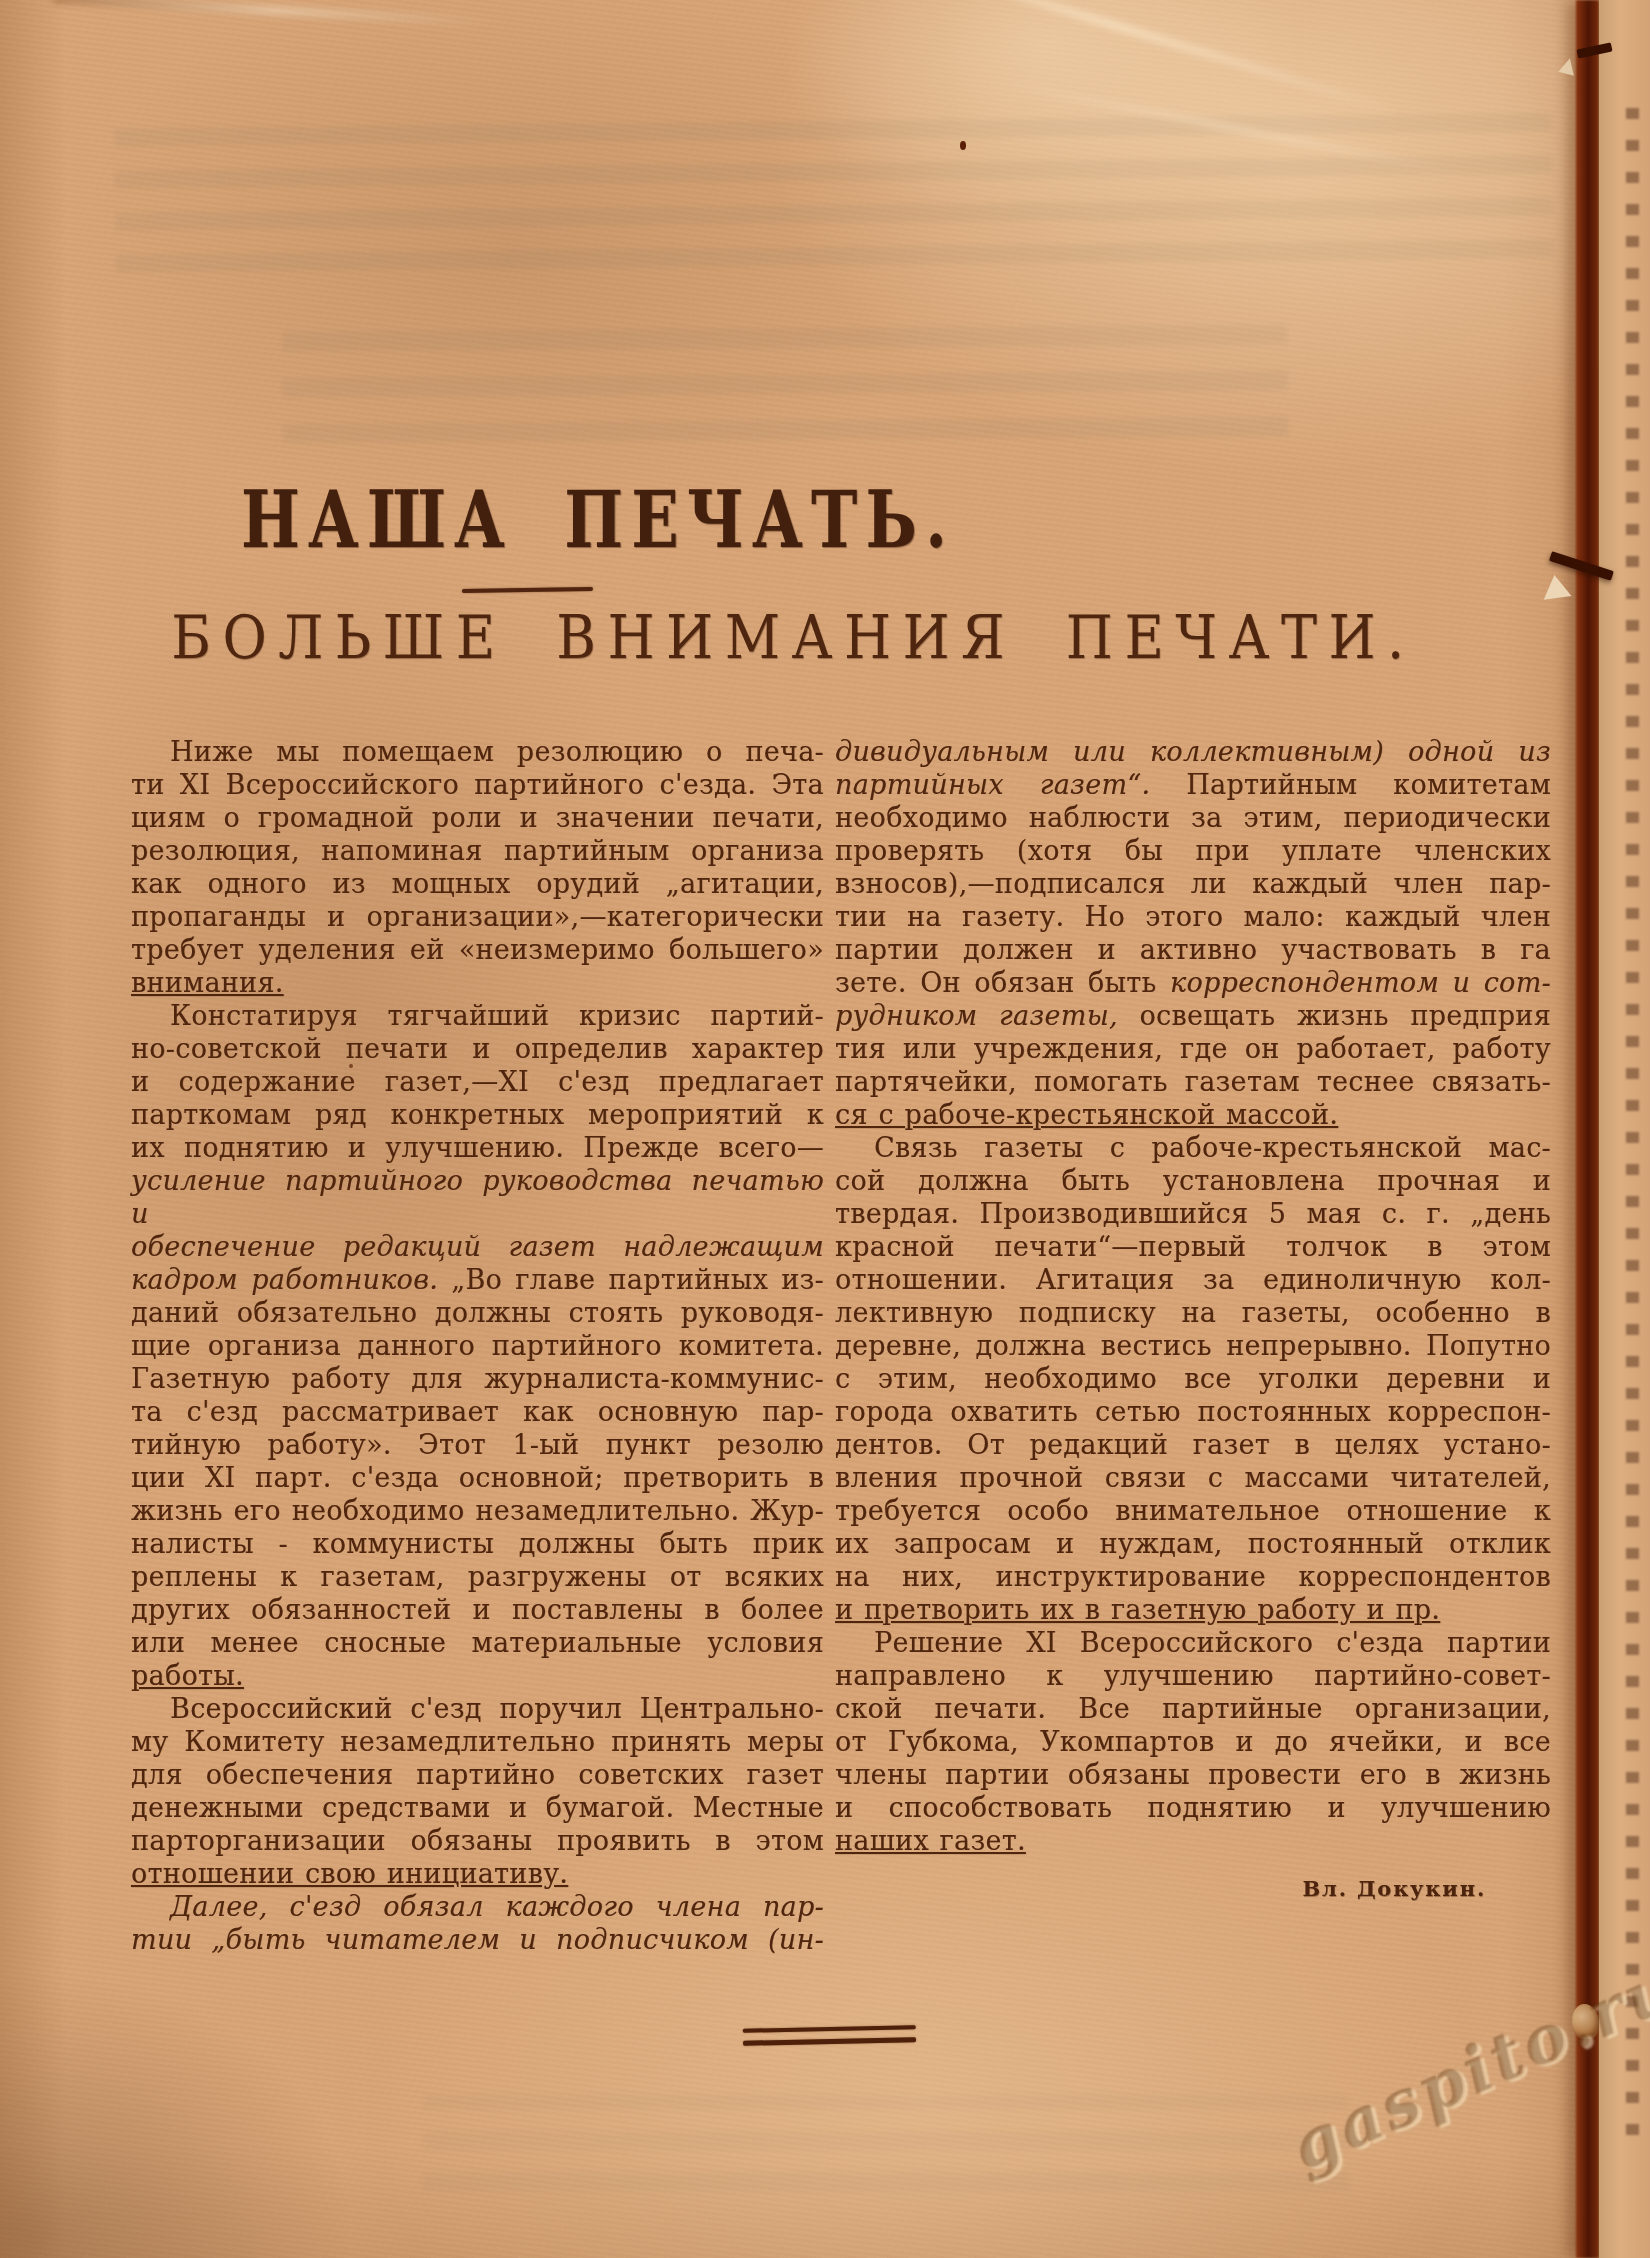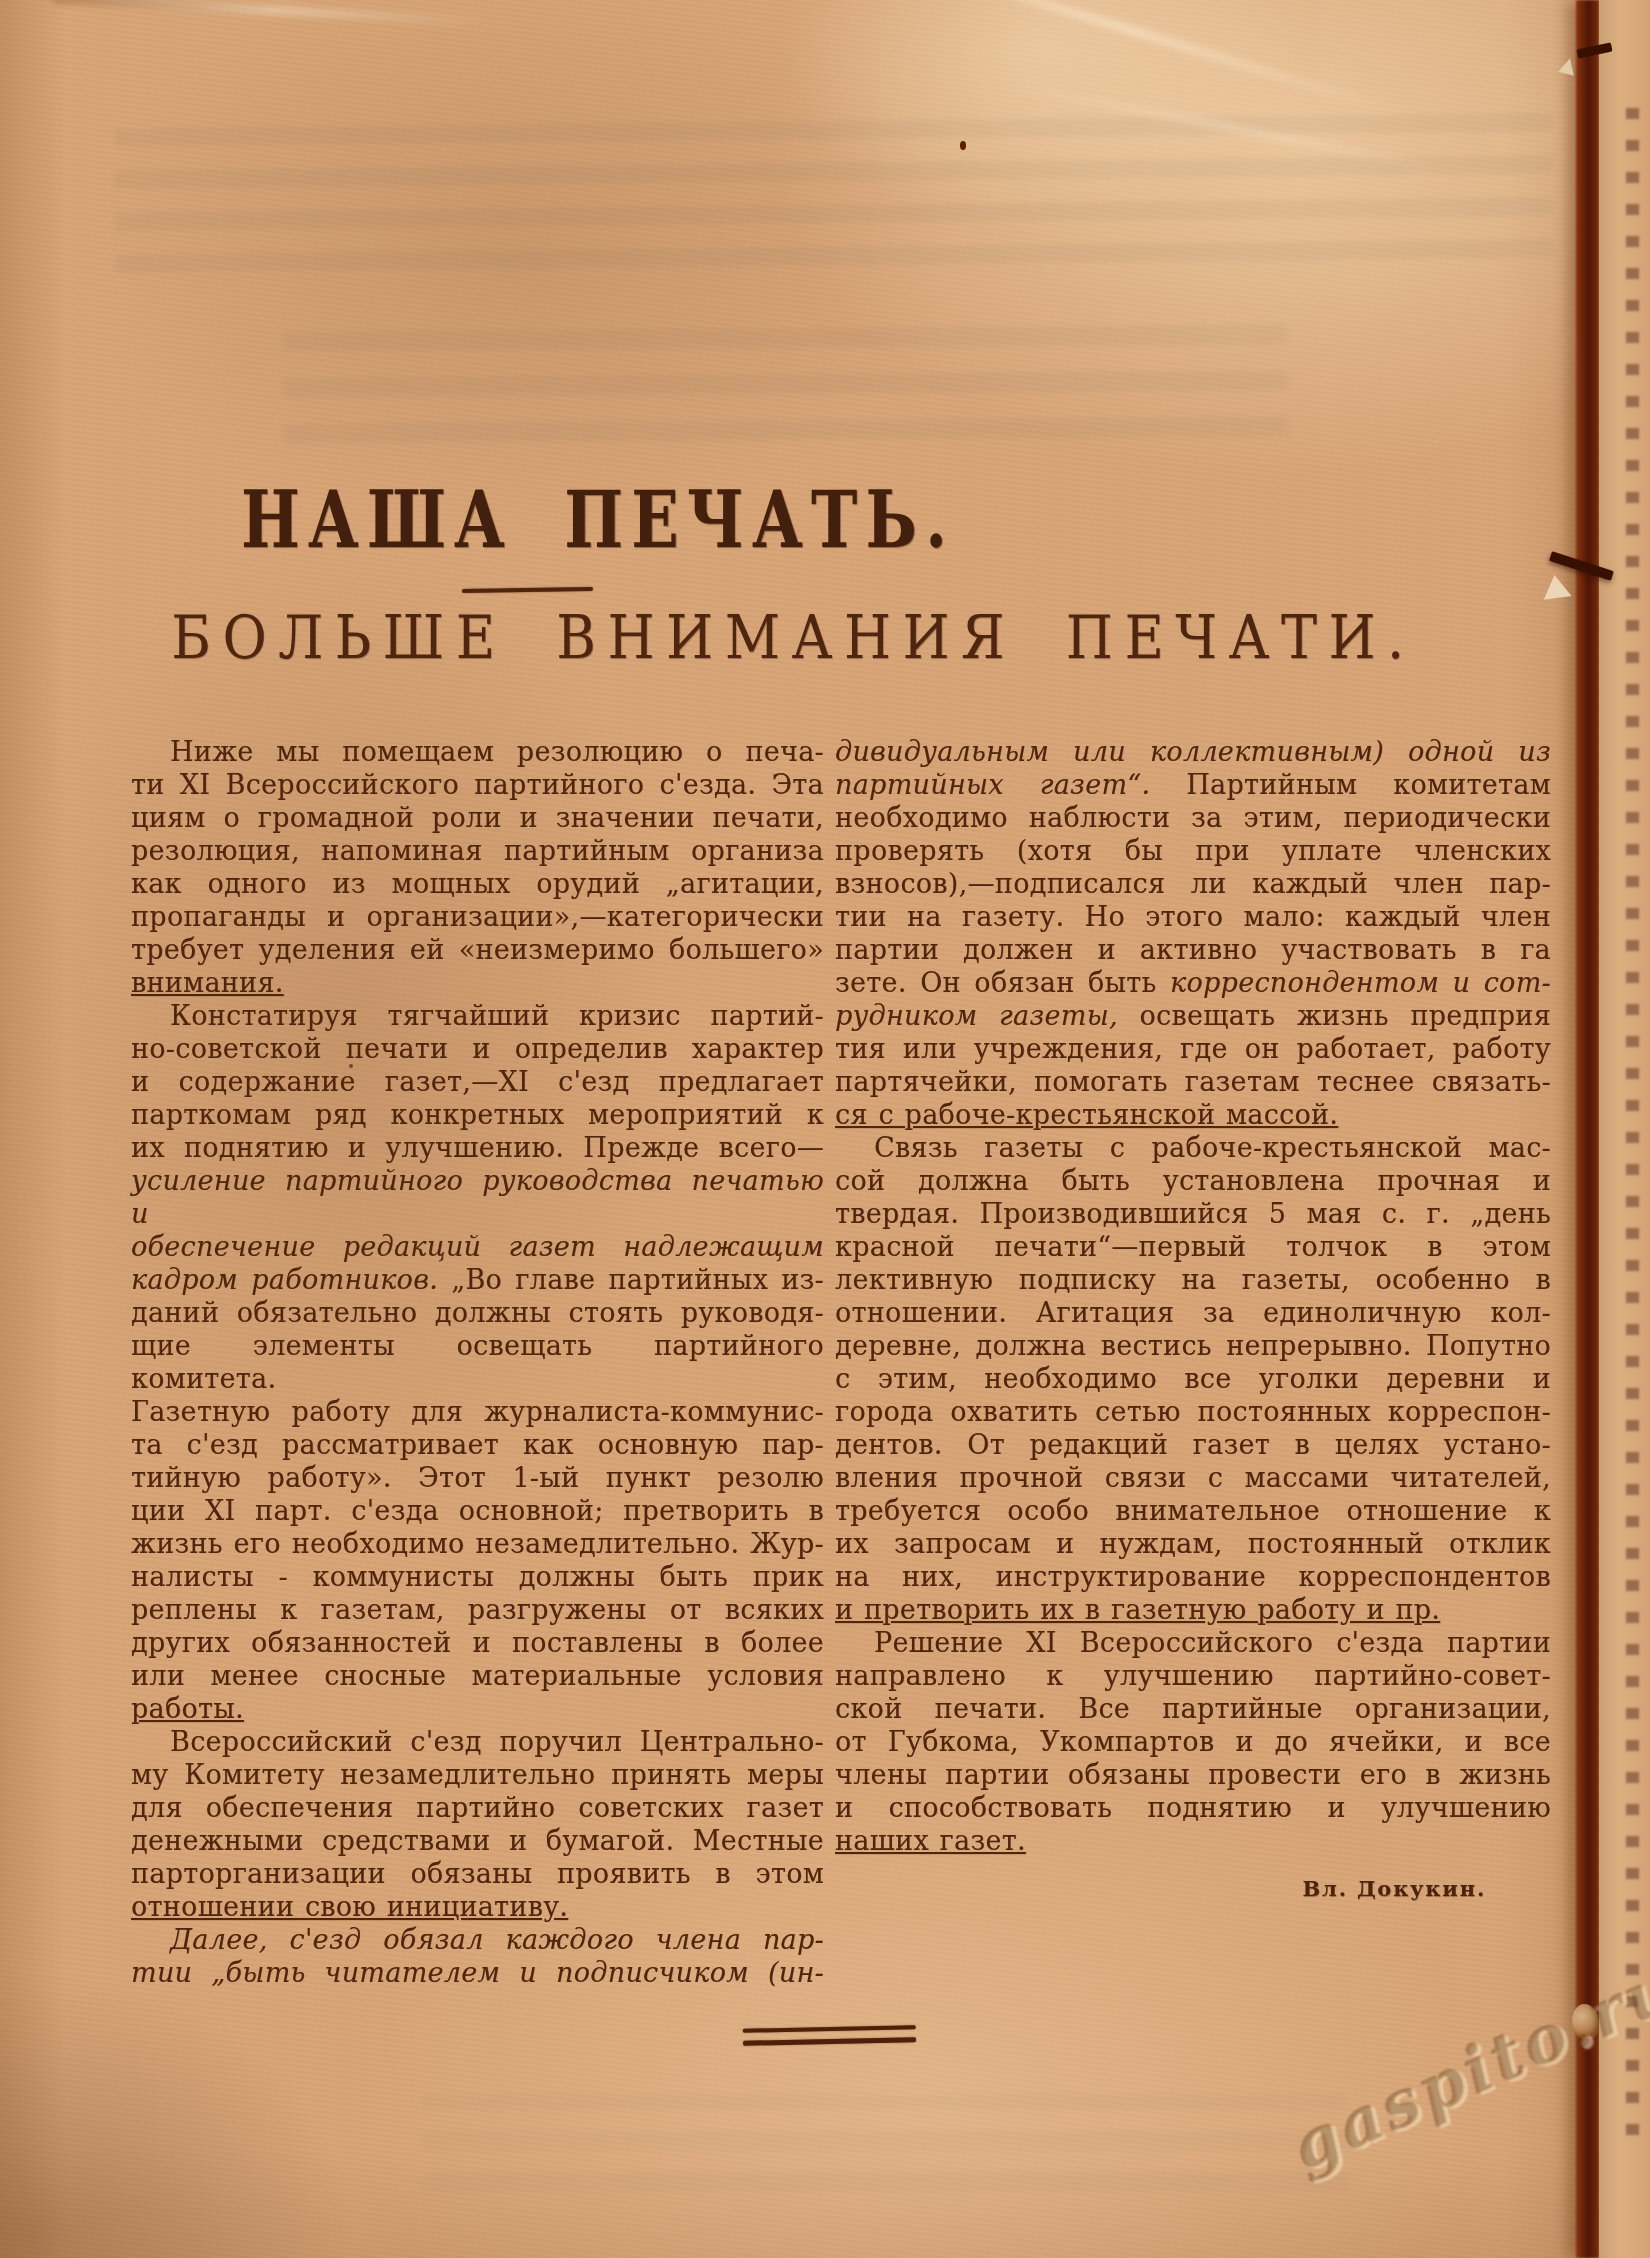--- a/index.html
+++ b/index.html
@@ -126,21 +126,21 @@
       <div class="para">
         <div class="line first"><span>Констатируя тягчайший кризис партий-</span></div>
         <div class="line"><span>но-советской печати и определив характер</span></div>
         <div class="line"><span>и содержание газет,—XI с'езд предлагает</span></div>
         <div class="line"><span>парткомам ряд конкретных мероприятий к</span></div>
         <div class="line"><span>их поднятию и улучшению. Прежде всего—</span></div>
         <div class="line"><span class="it">усиление партийного руководства печатью и</span></div>
         <div class="line"><span class="it">обеспечение редакций газет надлежащим</span></div>
         <div class="line"><span class="it">кадром работников.</span><span> „Во главе партийных из-</span></div>
         <div class="line"><span>даний обязательно должны стоять руководя-</span></div>
-        <div class="line"><span>щие элементы освещать партийного комитета.</span></div>
+        <div class="line"><span>щие организа данного партийного комитета.</span></div>
         <div class="line"><span>Газетную работу для журналиста-коммунис-</span></div>
         <div class="line"><span>та с'езд рассматривает как основную пар-</span></div>
         <div class="line"><span>тийную работу». Этот 1-ый пункт резолю</span></div>
         <div class="line"><span>ции XI парт. с'езда основной; претворить в</span></div>
         <div class="line"><span>жизнь его необходимо незамедлительно. Жур-</span></div>
         <div class="line"><span>налисты - коммунисты должны быть прик</span></div>
         <div class="line"><span>реплены к газетам, разгружены от всяких</span></div>
         <div class="line"><span>других обязанностей и поставлены в более</span></div>
         <div class="line"><span>или менее сносные материальные условия</span></div>
         <div class="line last"><span>работы.</span></div>
@@ -171,22 +171,22 @@
         <div class="line"><span class="it">рудником газеты,</span><span> освещать жизнь предприя</span></div>
         <div class="line"><span>тия или учреждения, где он работает, работу</span></div>
         <div class="line"><span>партячейки, помогать газетам теснее связать-</span></div>
         <div class="line last"><span>ся с рабоче-крестьянской массой.</span></div>
       </div>
       <div class="para">
         <div class="line first"><span>Связь газеты с рабоче-крестьянской мас-</span></div>
         <div class="line"><span>сой должна быть установлена прочная и</span></div>
         <div class="line"><span>твердая. Производившийся 5 мая с. г. „день</span></div>
         <div class="line"><span>красной печати“—первый толчок в этом</span></div>
+        <div class="line"><span>отношении. Агитация за единоличную кол-</span></div>
         <div class="line"><span>лективную подписку на газеты, особенно в</span></div>
-        <div class="line"><span>отношении. Агитация за единоличную кол-</span></div>
         <div class="line"><span>деревне, должна вестись непрерывно. Попутно</span></div>
         <div class="line"><span>с этим, необходимо все уголки деревни и</span></div>
         <div class="line"><span>города охватить сетью постоянных корреспон-</span></div>
         <div class="line"><span>дентов. От редакций газет в целях устано-</span></div>
         <div class="line"><span>вления прочной связи с массами читателей,</span></div>
         <div class="line"><span>требуется особо внимательное отношение к</span></div>
         <div class="line"><span>их запросам и нуждам, постоянный отклик</span></div>
         <div class="line"><span>на них, инструктирование корреспондентов</span></div>
         <div class="line last"><span>и претворить их в газетную работу и пр.</span></div>
       </div>

